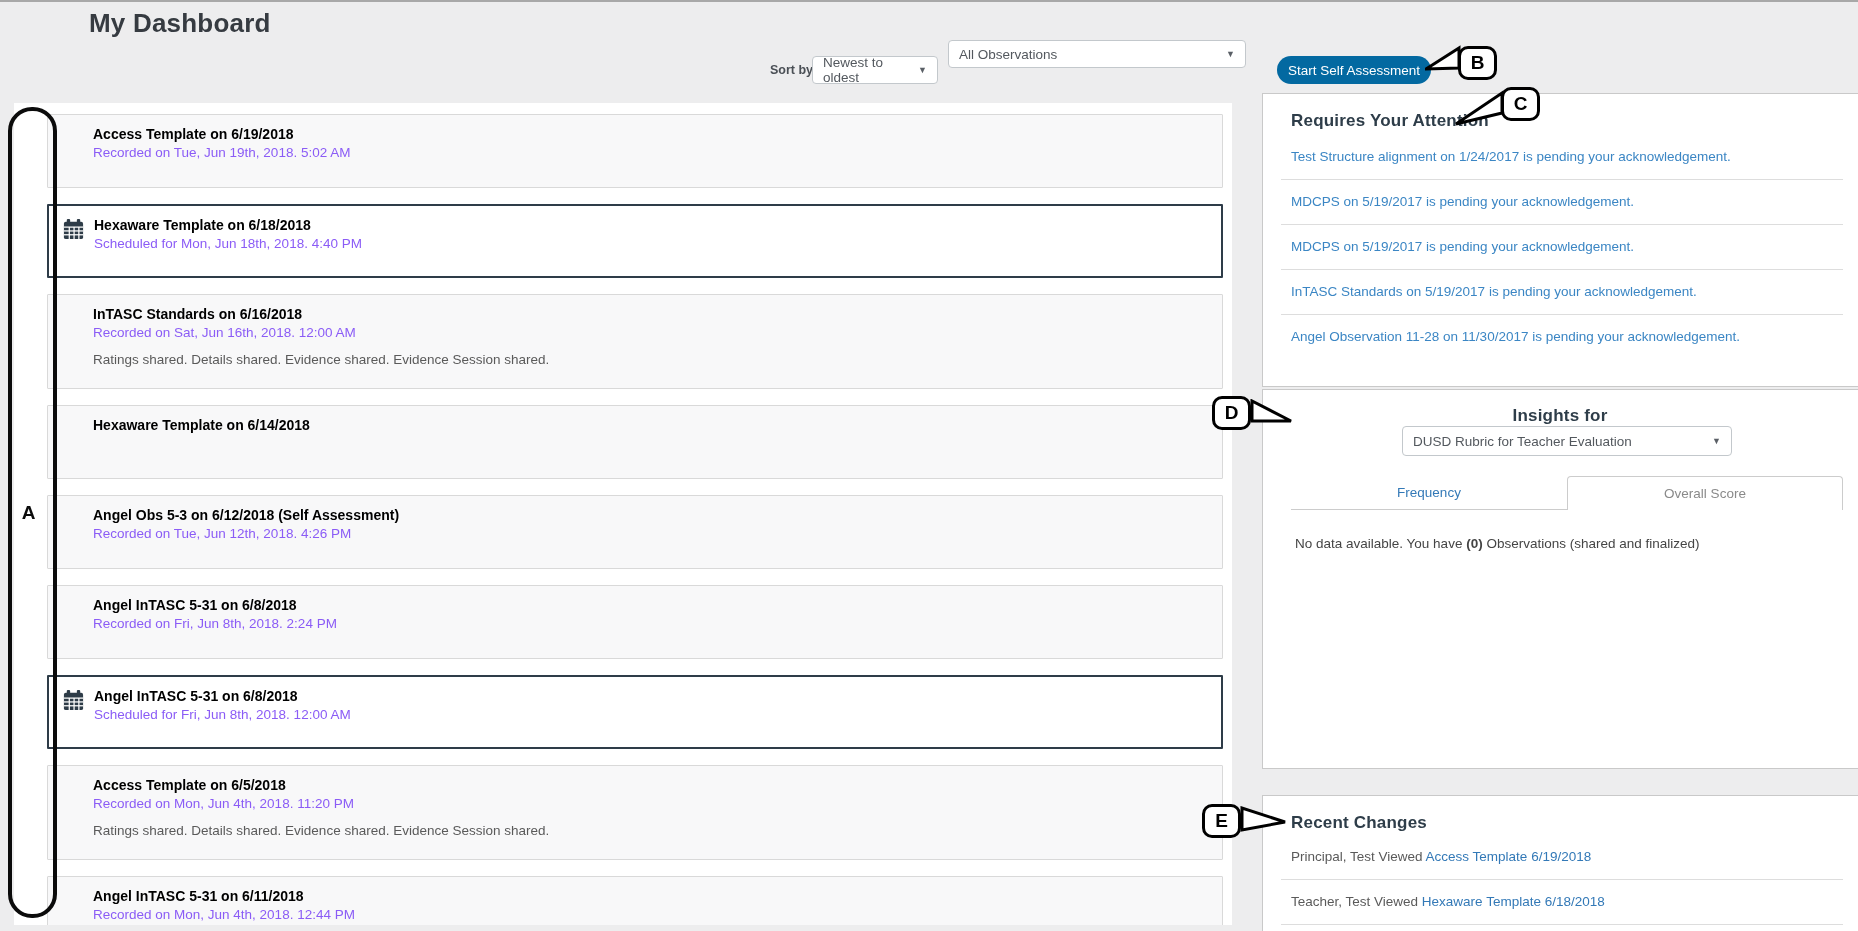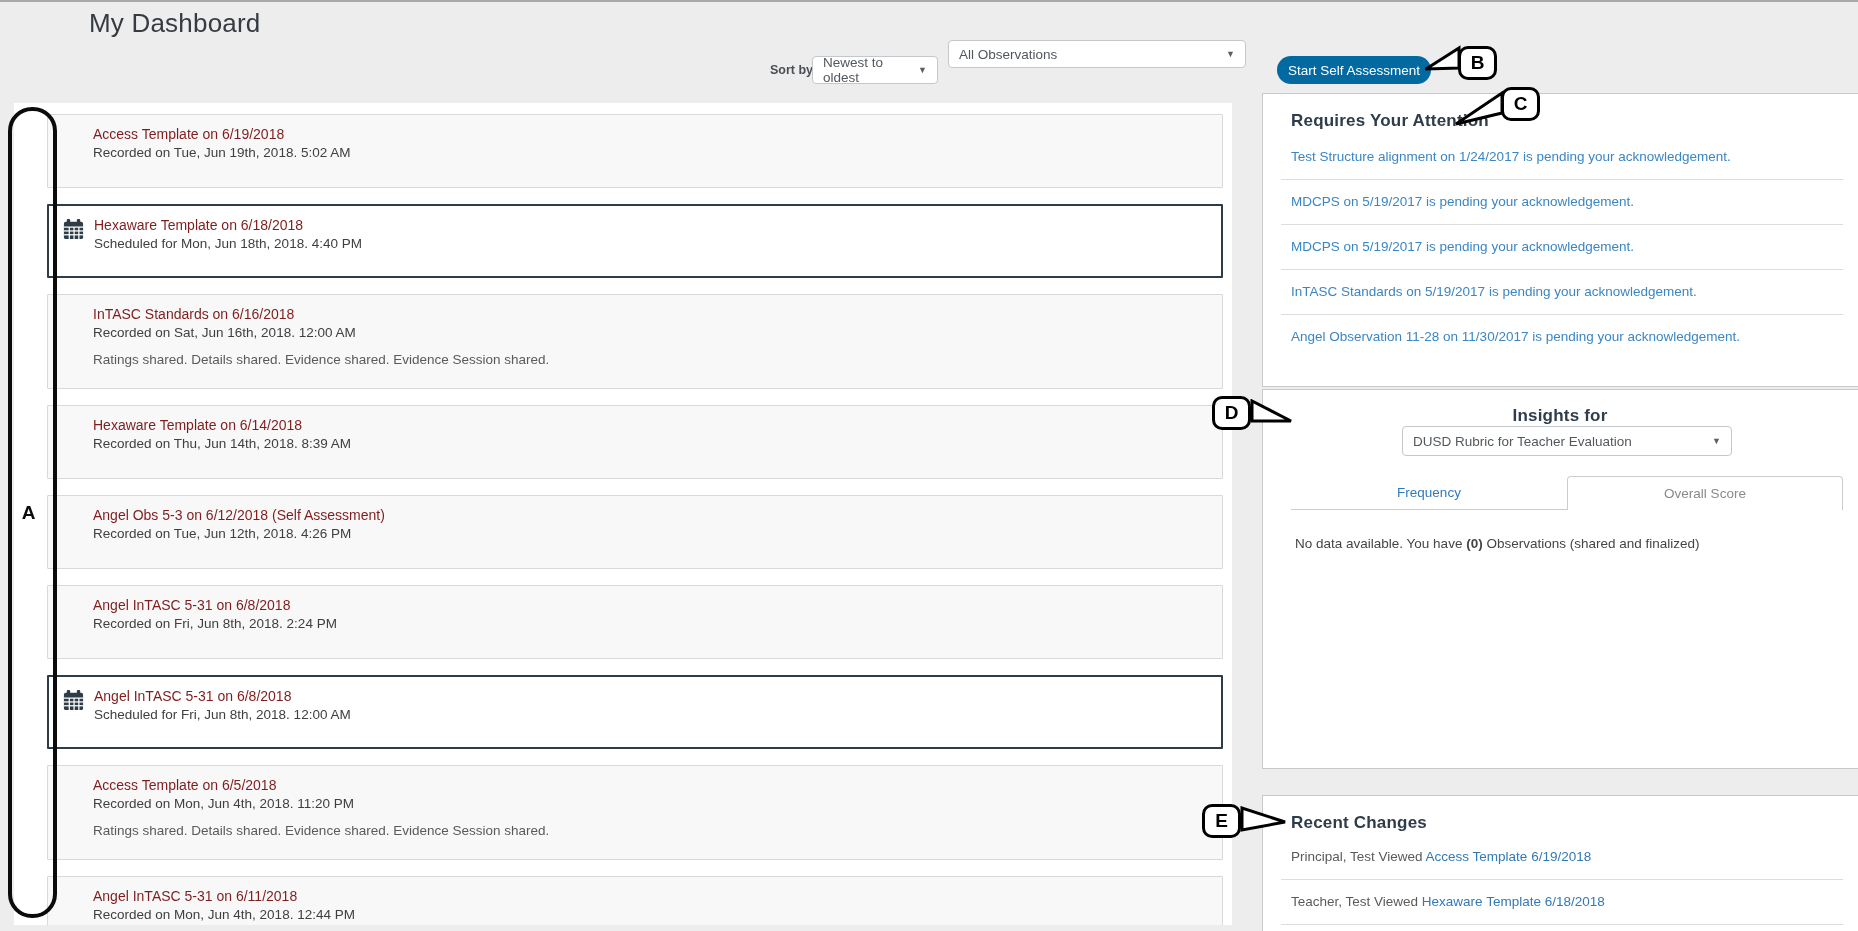--- a/index.html
+++ b/index.html
@@ -8,21 +8,21 @@
     position: relative;
     font-family: "Liberation Sans", sans-serif;
     background: #ededee;
     color: #444;
     overflow: hidden;
   }
   .top-rule { position:absolute; left:0; top:0; width:100%; height:2px; background:#a8a8a8; }
 
   .page-title {
     position:absolute; left:89px; top:8px;
-    font-size:26px; font-weight:400; color:#363b41; letter-spacing:.2px;
+    font-size:26px; font-weight:700; color:#363b41; letter-spacing:.2px;
   }
 
   
   .sort-label { position:absolute; left:770px; top:63px; font-size:12.5px; font-weight:700; color:#4a4f55; }
   .selectbox {
     position:absolute; height:28px; background:#fff;
     border:1px solid #c3c8cc; border-radius:4px;
     display:flex; align-items:center; padding:0 10px;
     font-size:13.5px; color:#53585e; cursor:pointer;
   }
@@ -46,22 +46,22 @@
   .obs-card {
     position:relative; min-height:74px; margin-bottom:16px;
     background:#f8f8f9; border:1px solid #d9d9d9; border-radius:1px;
     padding:11px 14px 11px 45px;
   }
   .obs-card.scheduled { background:#fff; border:2px solid #2e3c48; }
   .obs-card.has-note { min-height:95px; }
   .obs-icon { position:absolute; left:13px; top:12px; width:23px; height:23px; }
   .rec-icon { width:23px; height:23px; border-radius:50%; background:#2e3c48; position:relative; overflow:hidden; }
   .rec-icon::after { content:""; position:absolute; left:0; right:0; top:58%; height:21%; background:#fff; }
-  .obs-title { font-size:14px; font-weight:400; color:#7f1d1d; cursor:pointer; }
-  .obs-sub   { font-size:13.5px; color:#404040; margin-top:3px; }
+  .obs-title { font-size:14px; font-weight:700; color:#000000; cursor:pointer; }
+  .obs-sub   { font-size:13.5px; color:#8b5cf6; margin-top:3px; }
   .obs-note  { font-size:13.5px; color:#5a5a5a; margin-top:12px; }
 
   
   .bracket-a {
     position:absolute; left:8px; top:107px; width:49px; height:811px;
     border:4px solid #0b0b0b; border-radius:24px; z-index:6;
     display:flex; align-items:center; justify-content:center; pointer-events:none;
   }
   .bracket-a span { font-size:19px; font-weight:700; color:#0b0b0b; margin-right:8px; }
   .callout {
@@ -160,21 +160,20 @@
       </div>
       <div class="obs-card has-note">
         <span class="obs-icon"><span class="rec-icon"></span></span>
         <div class="obs-title">InTASC Standards on 6/16/2018</div>
         <div class="obs-sub">Recorded on Sat, Jun 16th, 2018. 12:00 AM</div>
         <div class="obs-note">Ratings shared. Details shared. Evidence shared. Evidence Session shared.</div>
       </div>
       <div class="obs-card">
         <span class="obs-icon"><span class="rec-icon"></span></span>
         <div class="obs-title">Hexaware Template on 6/14/2018</div>
-        <div class="obs-sub">Recorded on Thu, Jun 14th, 2018. 8:39 AM</div>
       </div>
       <div class="obs-card">
         <span class="obs-icon"><span class="rec-icon"></span></span>
         <div class="obs-title">Angel Obs 5-3 on 6/12/2018 (Self Assessment)</div>
         <div class="obs-sub">Recorded on Tue, Jun 12th, 2018. 4:26 PM</div>
       </div>
       <div class="obs-card">
         <span class="obs-icon"><span class="rec-icon"></span></span>
         <div class="obs-title">Angel InTASC 5-31 on 6/8/2018</div>
         <div class="obs-sub">Recorded on Fri, Jun 8th, 2018. 2:24 PM</div>

